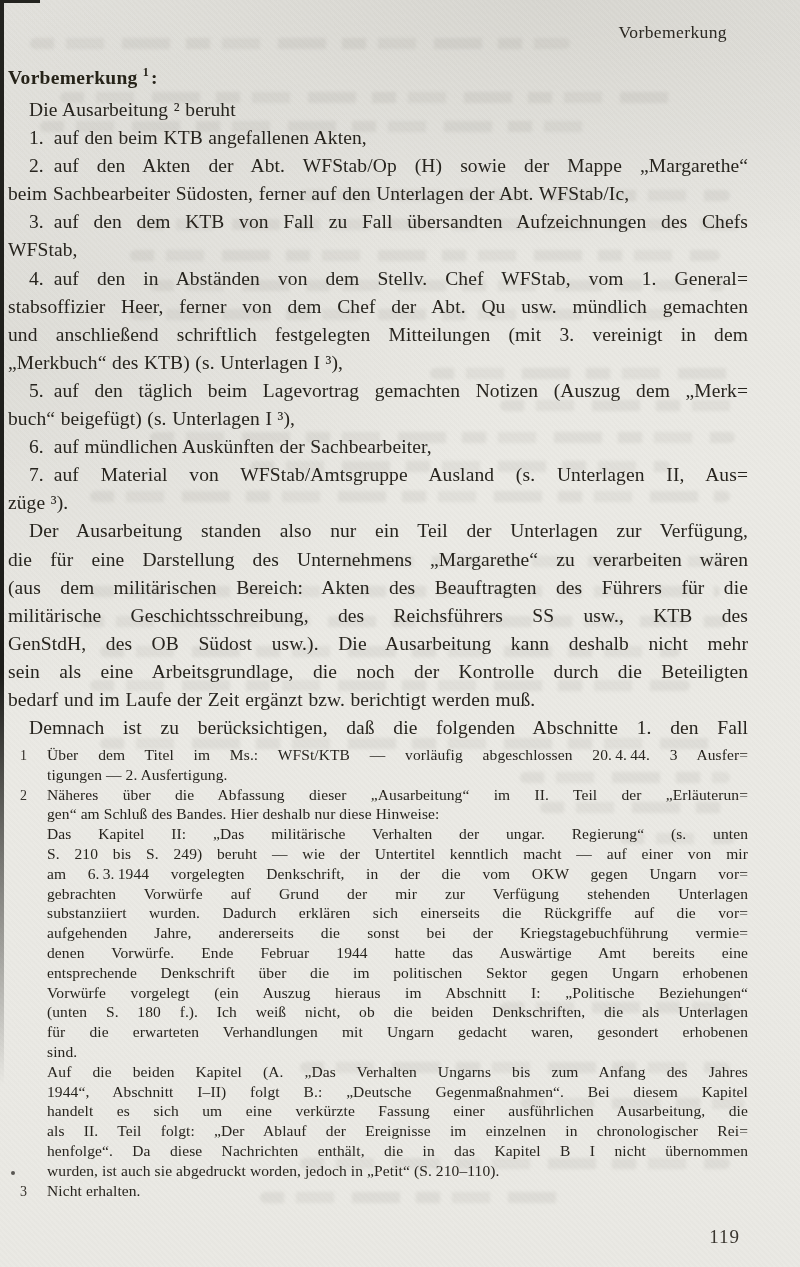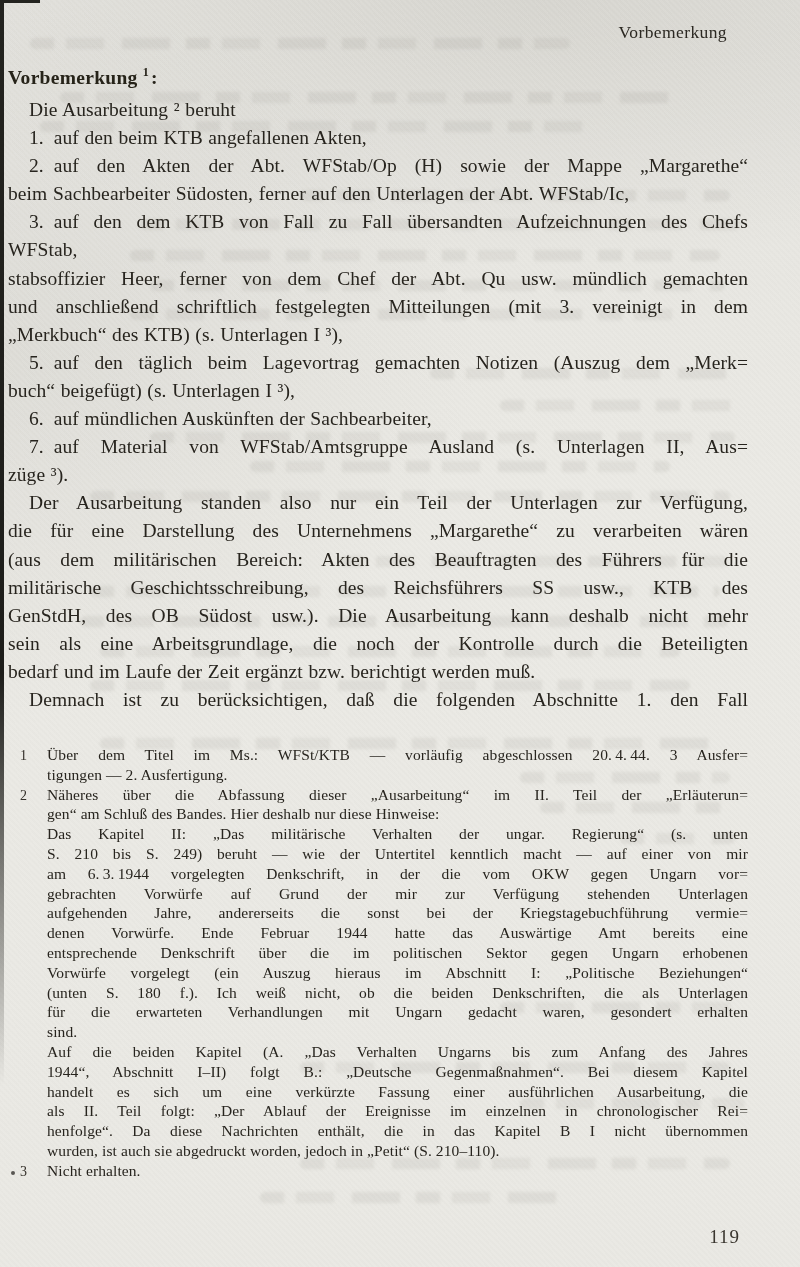--- a/index.html
+++ b/index.html
@@ -115,20 +115,21 @@
       </div>
       <div class="para">
         <div class="line stretch indent">2. auf den Akten der Abt. WFStab/Op (H) sowie der Mappe „Margarethe“</div>
         <div class="line">beim Sachbearbeiter Südosten, ferner auf den Unterlagen der Abt. WFStab/Ic,</div>
       </div>
       <div class="para">
         <div class="line stretch indent">3. auf den dem KTB von Fall zu Fall übersandten Aufzeichnungen des Chefs</div>
         <div class="line">WFStab,</div>
       </div>
       <div class="para">
+        <div class="line stretch indent">4. auf den in Abständen von dem Stellv. Chef WFStab, vom 1. General=</div>
         <div class="line stretch">stabsoffizier Heer, ferner von dem Chef der Abt. Qu usw. mündlich gemachten</div>
         <div class="line stretch">und anschließend schriftlich festgelegten Mitteilungen (mit 3. vereinigt in dem</div>
         <div class="line">„Merkbuch“ des KTB) (s. Unterlagen I ³),</div>
       </div>
       <div class="para">
         <div class="line stretch indent">5. auf den täglich beim Lagevortrag gemachten Notizen (Auszug dem „Merk=</div>
         <div class="line">buch“ beigefügt) (s. Unterlagen I ³),</div>
       </div>
       <div class="para">
         <div class="line indent">6. auf mündlichen Auskünften der Sachbearbeiter,</div>
@@ -166,26 +167,27 @@
         <div class="fn-text">
           <div class="para">
             <div class="line stretch">Näheres über die Abfassung dieser „Ausarbeitung“ im II. Teil der „Erläuterun=</div>
             <div class="line">gen“ am Schluß des Bandes. Hier deshalb nur diese Hinweise:</div>
           </div>
           <div class="para">
             <div class="line stretch">Das Kapitel II: „Das militärische Verhalten der ungar. Regierung“ (s. unten</div>
             <div class="line stretch">S. 210 bis S. 249) beruht — wie der Untertitel kenntlich macht — auf einer von mir</div>
             <div class="line stretch">am 6. 3. 1944 vorgelegten Denkschrift, in der die vom OKW gegen Ungarn vor=</div>
             <div class="line stretch">gebrachten Vorwürfe auf Grund der mir zur Verfügung stehenden Unterlagen</div>
+            <div class="line stretch">substanziiert wurden. Dadurch erklären sich einerseits die Rückgriffe auf die vor=</div>
             <div class="line stretch">aufgehenden Jahre, andererseits die sonst bei der Kriegstagebuchführung vermie=</div>
             <div class="line stretch">denen Vorwürfe. Ende Februar 1944 hatte das Auswärtige Amt bereits eine</div>
             <div class="line stretch">entsprechende Denkschrift über die im politischen Sektor gegen Ungarn erhobenen</div>
             <div class="line stretch">Vorwürfe vorgelegt (ein Auszug hieraus im Abschnitt I: „Politische Beziehungen“</div>
             <div class="line stretch">(unten S. 180 f.). Ich weiß nicht, ob die beiden Denkschriften, die als Unterlagen</div>
-            <div class="line stretch">für die erwarteten Verhandlungen mit Ungarn gedacht waren, gesondert erhalten</div>
+            <div class="line stretch">für die erwarteten Verhandlungen mit Ungarn gedacht waren, gesondert erhobenen</div>
             <div class="line">sind.</div>
           </div>
           <div class="para">
             <div class="line stretch">Auf die beiden Kapitel (A. „Das Verhalten Ungarns bis zum Anfang des Jahres</div>
             <div class="line stretch">1944“, Abschnitt I–II) folgt B.: „Deutsche Gegenmaßnahmen“. Bei diesem Kapitel</div>
             <div class="line stretch">handelt es sich um eine verkürzte Fassung einer ausführlichen Ausarbeitung, die</div>
             <div class="line stretch">als II. Teil folgt: „Der Ablauf der Ereignisse im einzelnen in chronologischer Rei=</div>
             <div class="line stretch">henfolge“. Da diese Nachrichten enthält, die in das Kapitel B I nicht übernommen</div>
             <div class="line">wurden, ist auch sie abgedruckt worden, jedoch in „Petit“ (S. 210–110).</div>
           </div>

